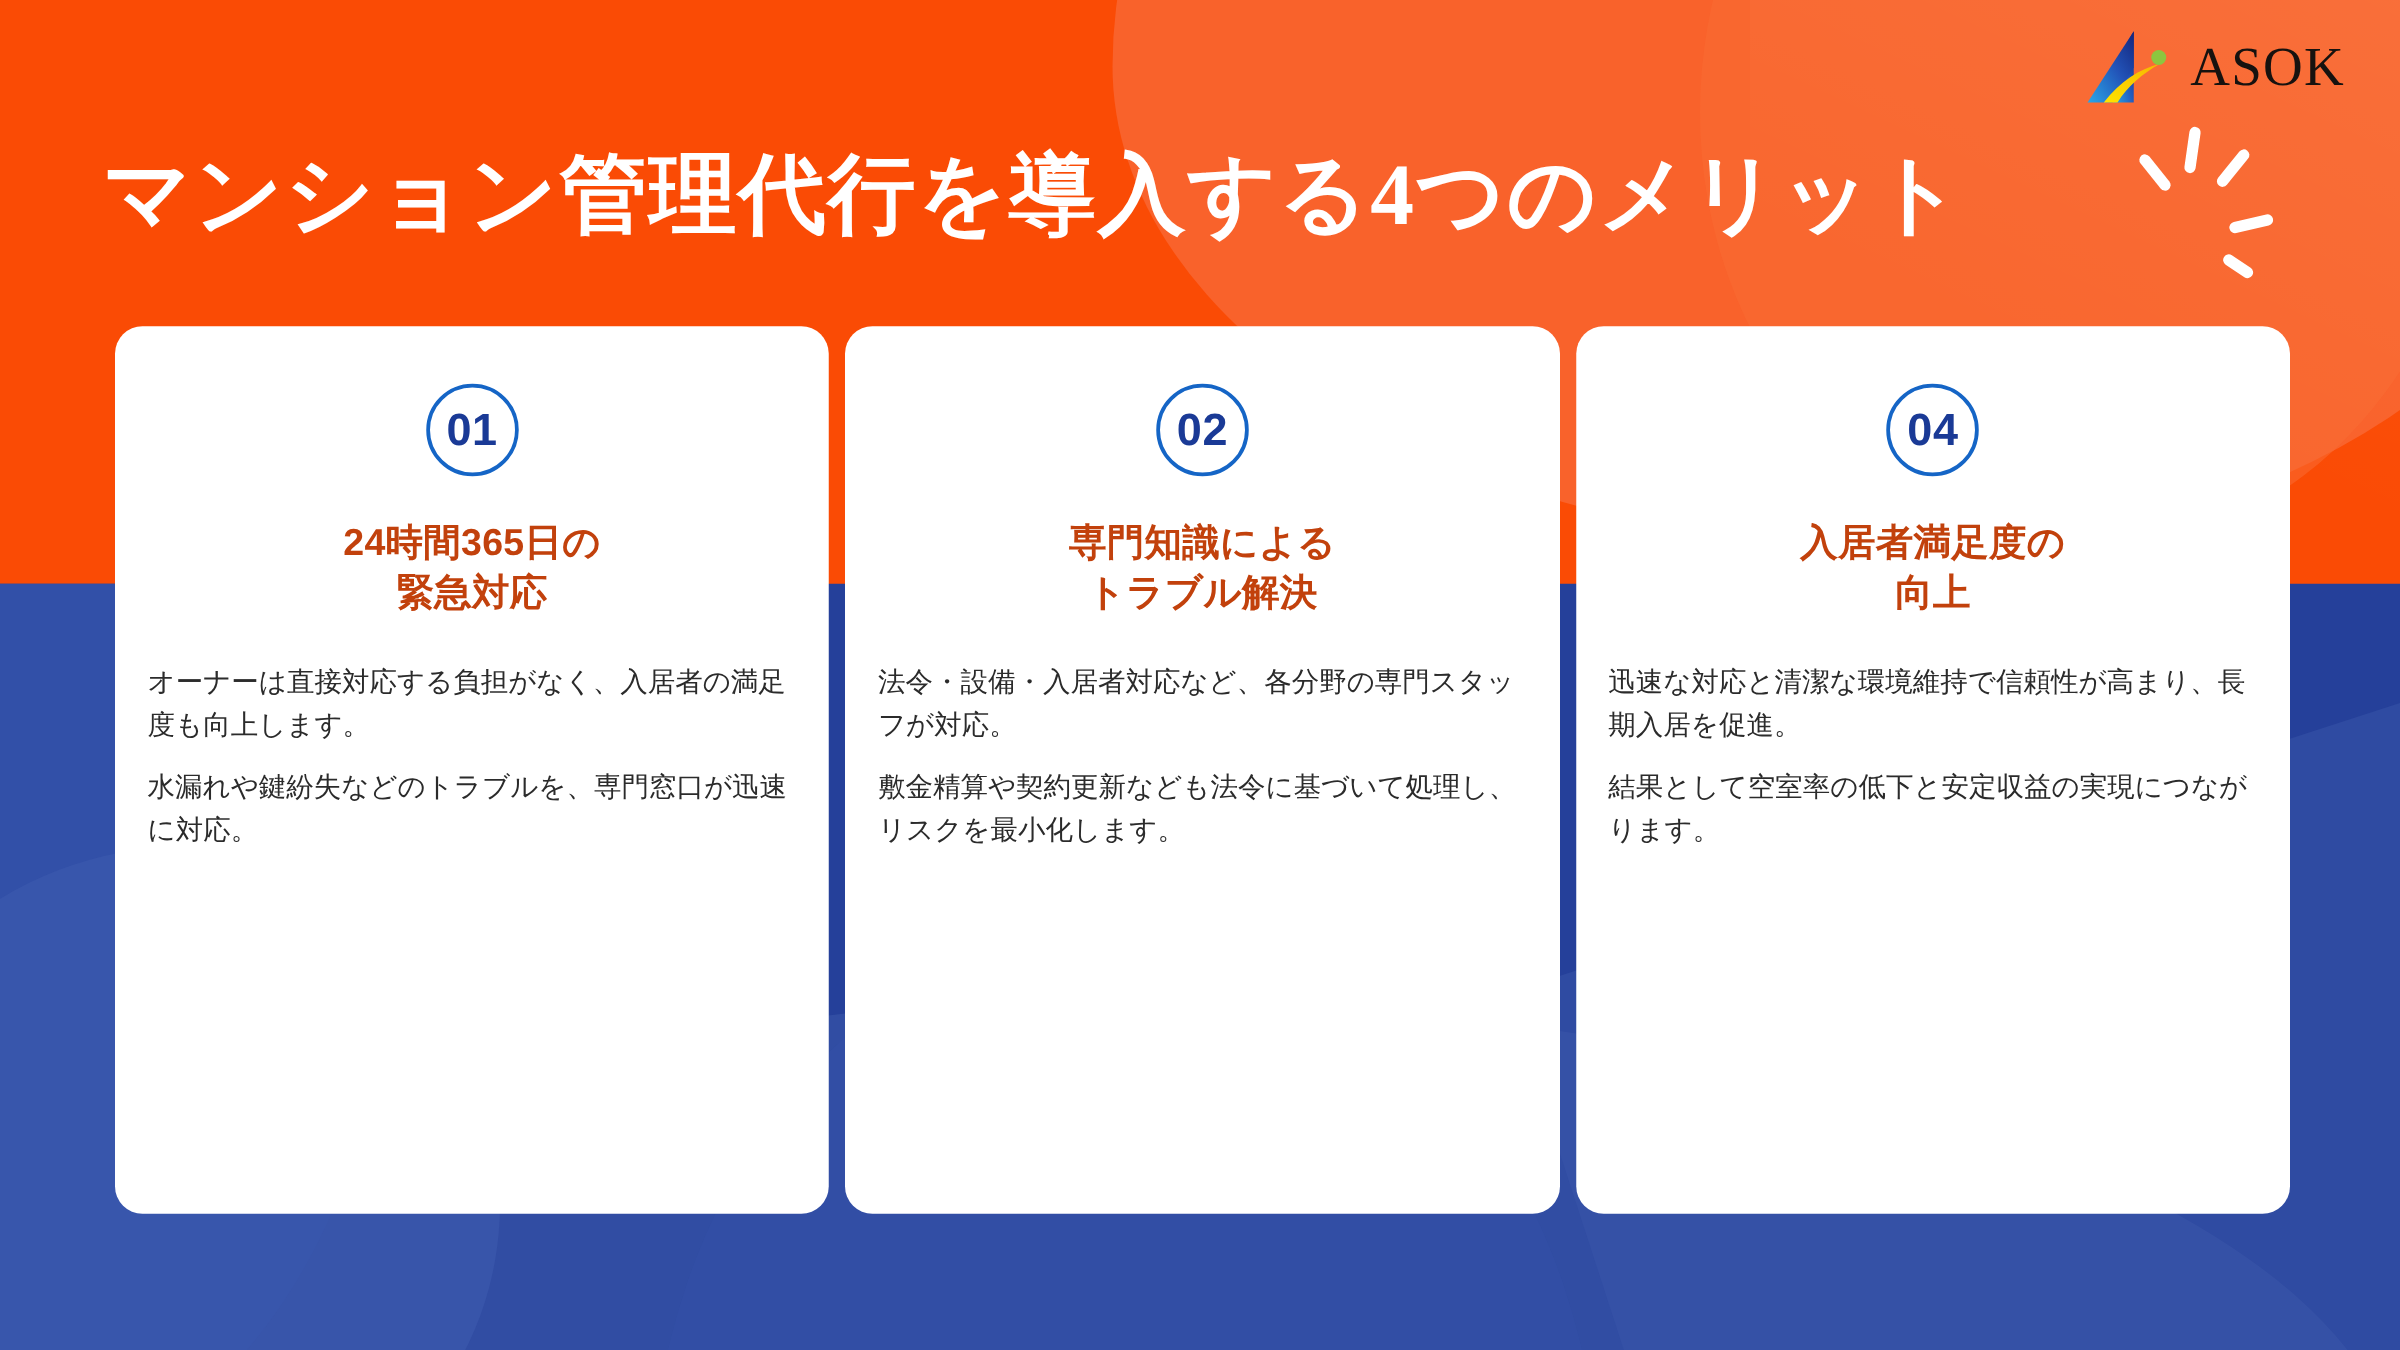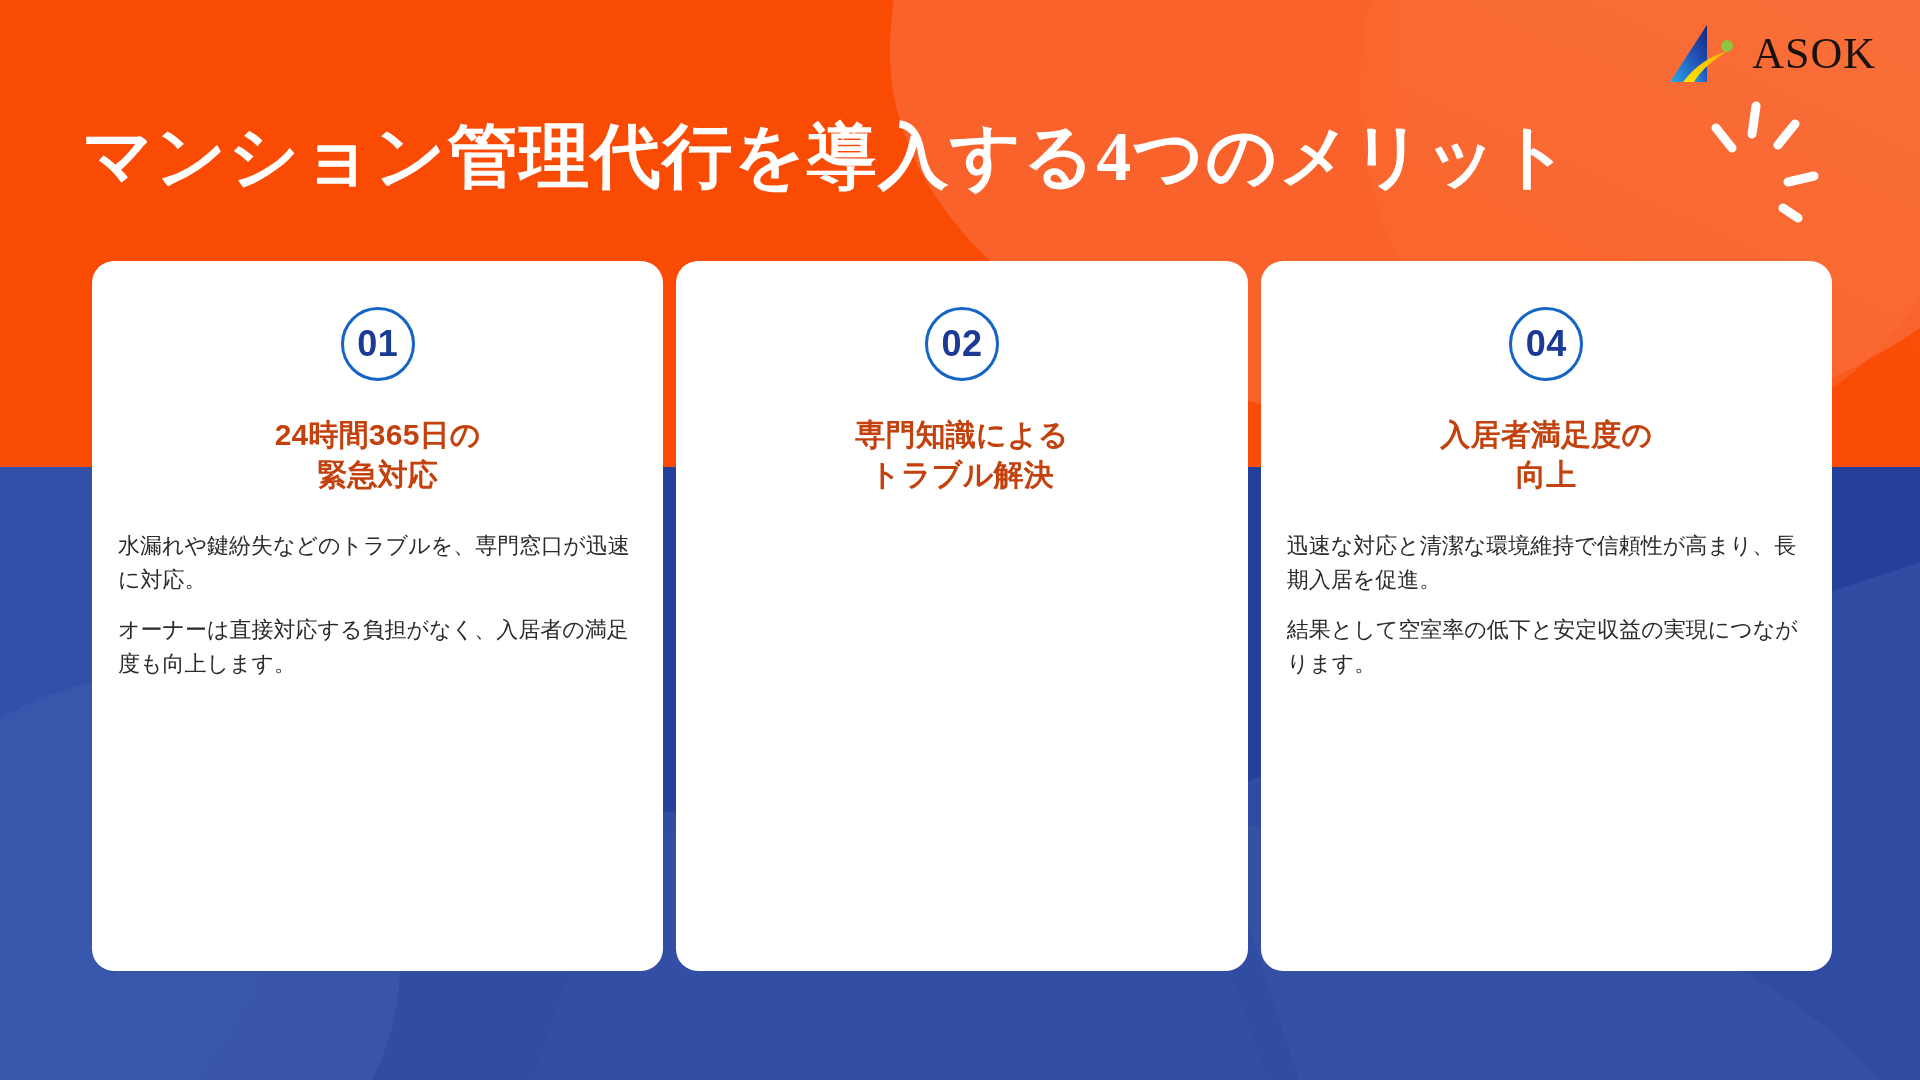--- a/index.html
+++ b/index.html
@@ -255,29 +255,33 @@
     </g>
   </svg>
 
   <div class="cards">
 
     <div class="card">
       <div class="badge">01</div>
       <div class="card-title">24時間365日の
 緊急対応</div>
       <div class="card-body">
+        <p>オーナーは直接対応する負担がなく、入居者の満足度も向上します。</p>
         <p>水漏れや鍵紛失などのトラブルを、専門窓口が迅速に対応。</p>
-        <p>オーナーは直接対応する負担がなく、入居者の満足度も向上します。</p>
       </div>
     </div>
 
     <div class="card">
       <div class="badge">02</div>
       <div class="card-title">専門知識による
 トラブル解決</div>
+      <div class="card-body">
+        <p>法令・設備・入居者対応など、各分野の専門スタッフが対応。</p>
+        <p> 敷金精算や契約更新なども法令に基づいて処理し、リスクを最小化します。</p>
+      </div>
     </div>
 
 
     <div class="card">
       <div class="badge">04</div>
       <div class="card-title">入居者満足度の
 向上</div>
       <div class="card-body">
         <p>迅速な対応と清潔な環境維持で信頼性が高まり、長期入居を促進。</p>
         <p>結果として空室率の低下と安定収益の実現につながります。</p>

